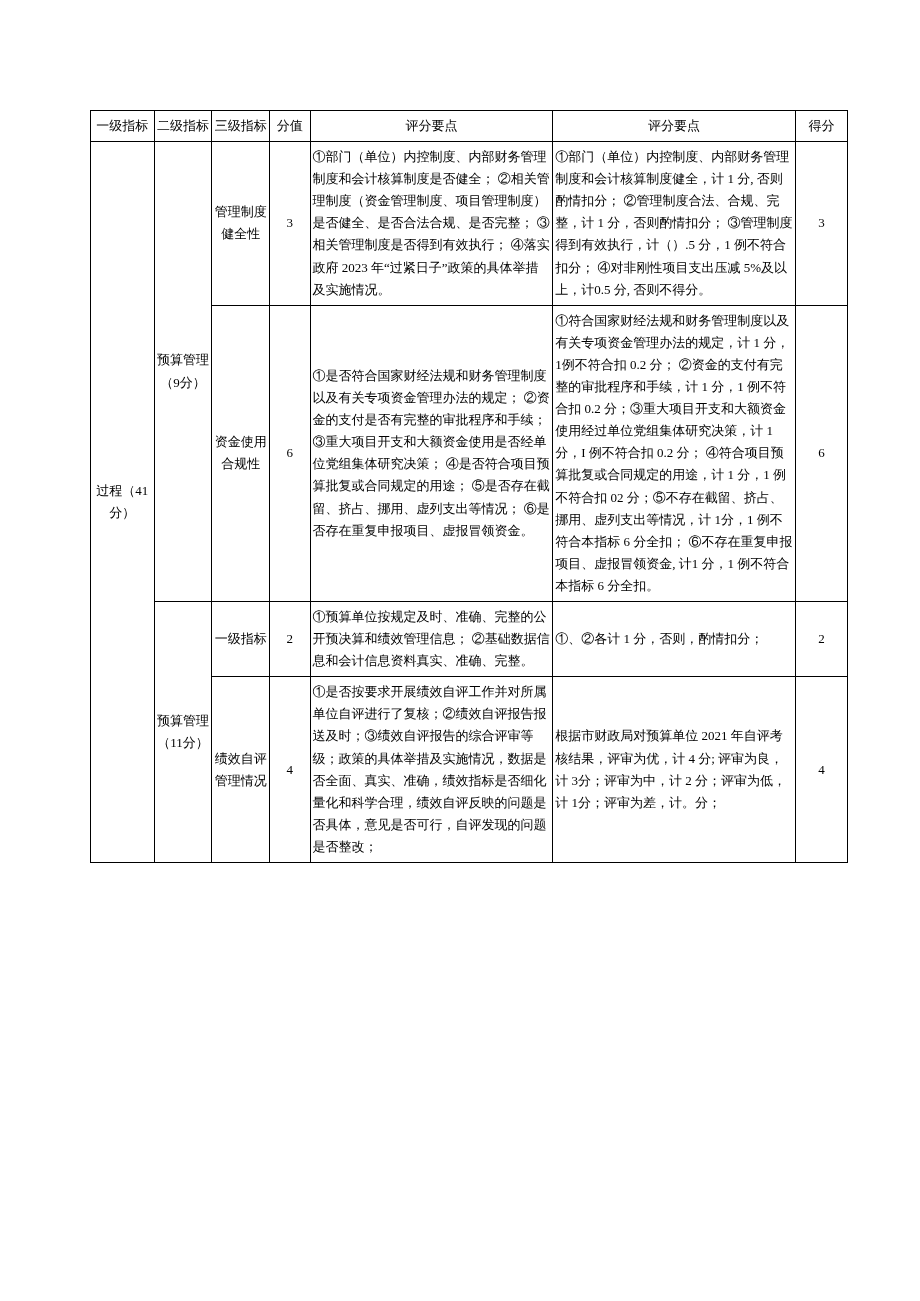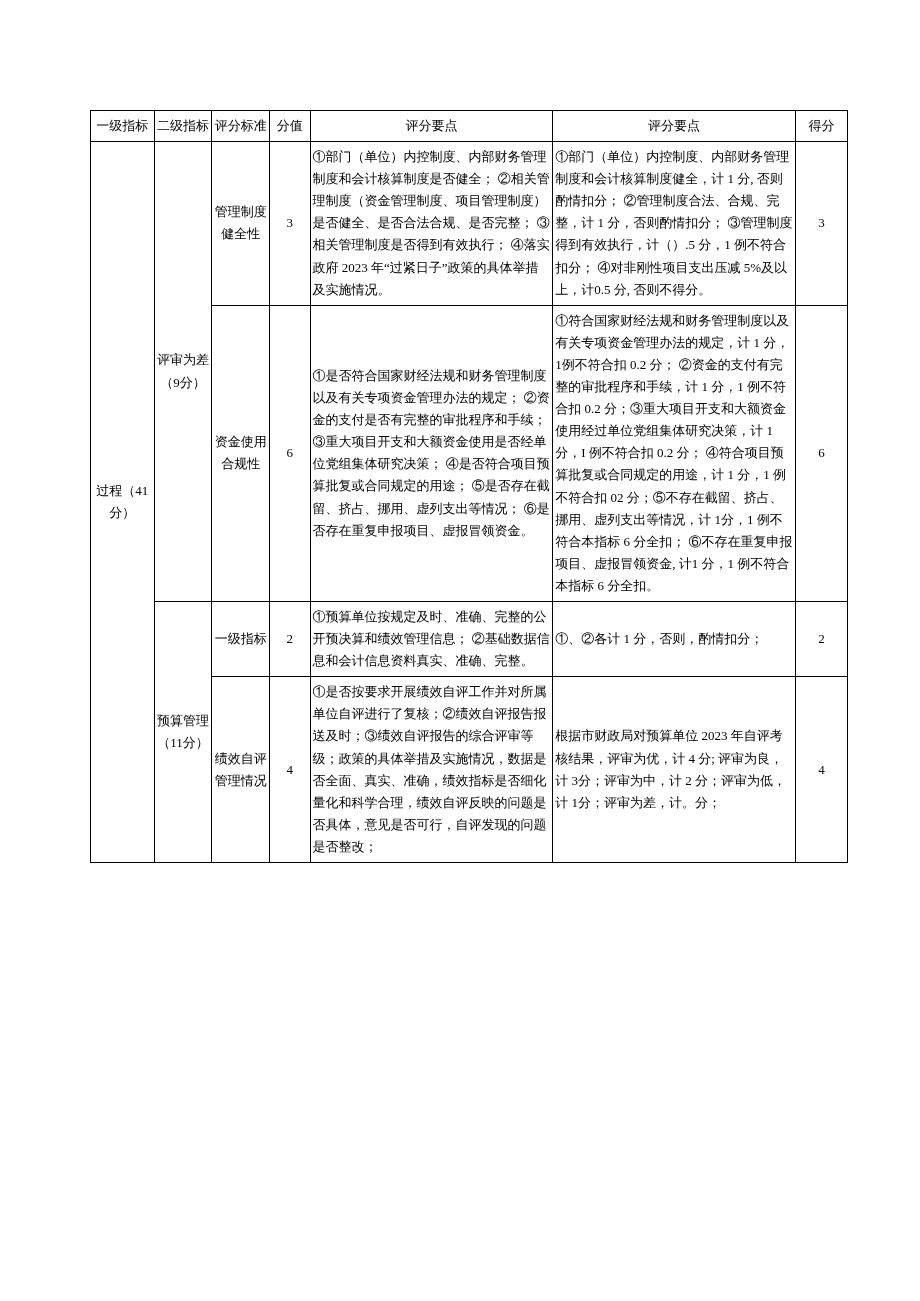--- a/index.html
+++ b/index.html
@@ -51,31 +51,31 @@
     <col class="col-l3">
     <col class="col-sv">
     <col class="col-pts">
     <col class="col-std">
     <col class="col-score">
   </colgroup>
   <thead>
     <tr>
       <th>一级指标</th>
       <th>二级指标</th>
-      <th>评分标准</th>
+      <th>三级指标</th>
       <th>分值</th>
       <th>评分要点</th>
       <th>评分要点</th>
       <th>得分</th>
     </tr>
   </thead>
   <tbody>
     <tr>
       <td rowspan="4" class="center">过程（41 分）</td>
-      <td rowspan="2" class="center">评审为差（9分）</td>
+      <td rowspan="2" class="center">预算管理（9分）</td>
       <td class="center">管理制度健全性</td>
       <td class="center">3</td>
       <td>①部门（单位）内控制度、内部财务管理制度和会计核算制度是否健全；
 ②相关管理制度（资金管理制度、项目管理制度）是否健全、是否合法合规、是否完整；
 ③相关管理制度是否得到有效执行；
 ④落实政府 2023 年“过紧日子”政策的具体举措及实施情况。</td>
       <td>①部门（单位）内控制度、内部财务管理制度和会计核算制度健全，计 1 分, 否则酌情扣分；
 ②管理制度合法、合规、完整，计 1 分，否则酌情扣分；
 ③管理制度得到有效执行，计（）.5 分，1 例不符合扣分；
 ④对非刚性项目支出压减 5%及以上，计0.5 分, 否则不得分。</td>
@@ -102,18 +102,18 @@
       <td class="center">2</td>
       <td>①预算单位按规定及时、准确、完整的公开预决算和绩效管理信息；
 ②基础数据信息和会计信息资料真实、准确、完整。</td>
       <td>①、②各计 1 分，否则，酌情扣分；</td>
       <td class="center">2</td>
     </tr>
     <tr>
       <td class="center">绩效自评管理情况</td>
       <td class="center">4</td>
       <td>①是否按要求开展绩效自评工作并对所属单位自评进行了复核；②绩效自评报告报送及时；③绩效自评报告的综合评审等级；政策的具体举措及实施情况，数据是否全面、真实、准确，绩效指标是否细化量化和科学合理，绩效自评反映的问题是否具体，意见是否可行，自评发现的问题是否整改；</td>
-      <td>根据市财政局对预算单位 2023 年自评考核结果，评审为优，计 4 分; 评审为良，计 3分；评审为中，计 2 分；评审为低，计 1分；评审为差，计。分；</td>
+      <td>根据市财政局对预算单位 2021 年自评考核结果，评审为优，计 4 分; 评审为良，计 3分；评审为中，计 2 分；评审为低，计 1分；评审为差，计。分；</td>
       <td class="center">4</td>
     </tr>
   </tbody>
 </table>
 </div>
 
 </body></html>

